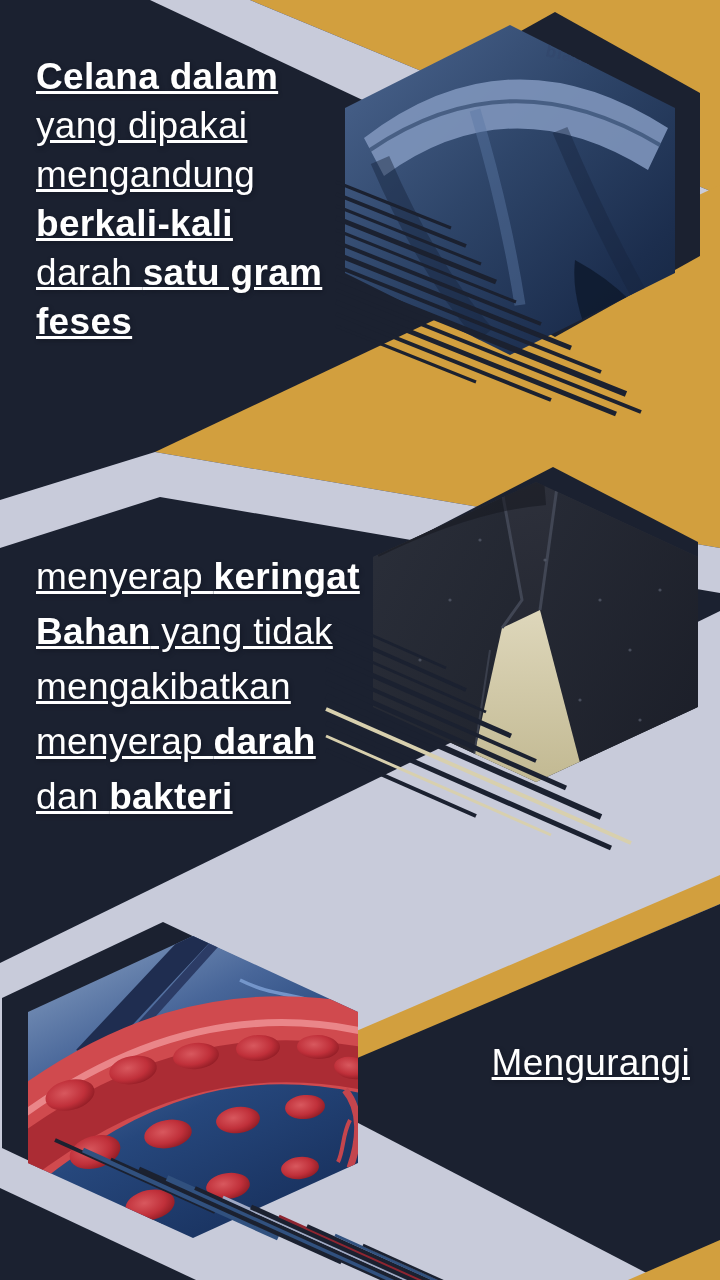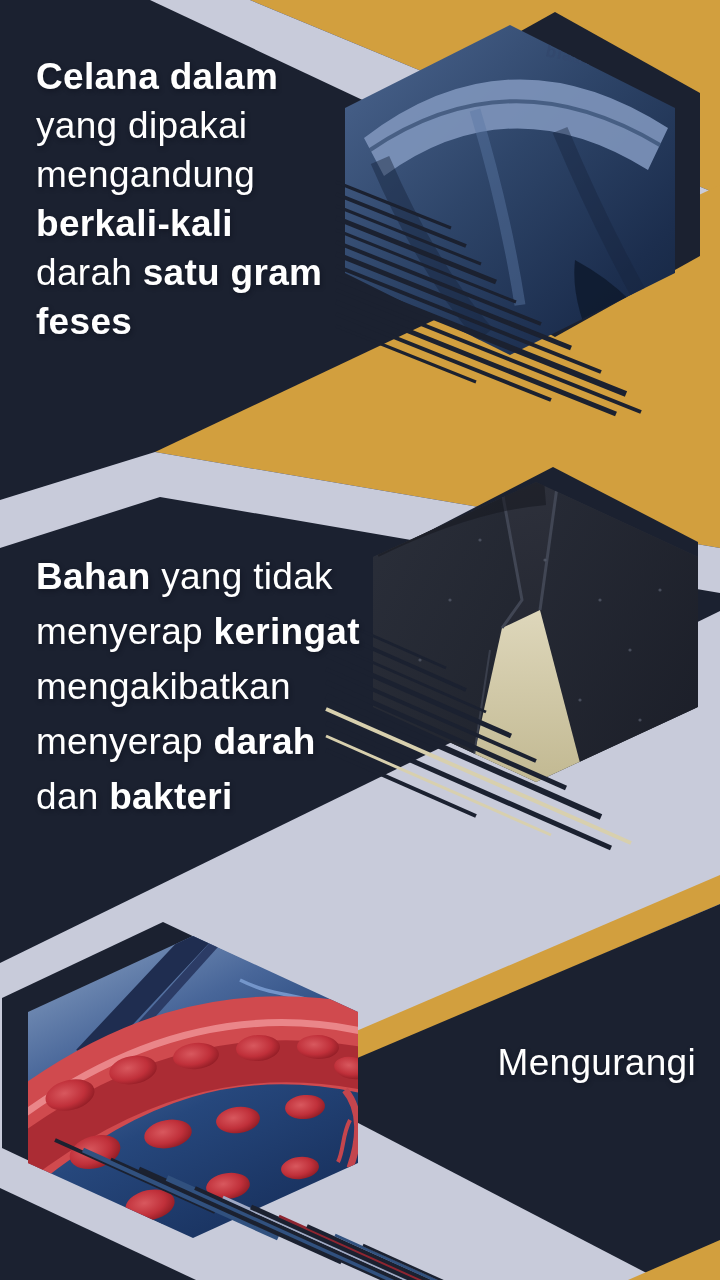--- a/index.html
+++ b/index.html
@@ -15,24 +15,24 @@
   .st-d{stroke:var(--navy,#1b2130);fill:none;}
   .st-c{stroke:var(--cream,#d8d0ae);fill:none;}
   .st-b{stroke:var(--steel,#31517f);fill:none;}
   .st-r{stroke:var(--bloodDark,#8e2530);fill:none;}
   .st-l{stroke:var(--cellLight,#9fa9c4);fill:none;}
   .textblock{
     position:absolute;color:var(--white,#fff);
     font-size:37px;letter-spacing:.3px;
     text-shadow:1px 2px 5px rgba(8,12,22,.45);
   }
-  .textblock .tline{white-space:nowrap;}
+  .textblock .tline{white-space:nowrap;text-decoration:underline;}
   .tb-top{left:36px;top:52px;line-height:49px;}
   .tb-mid{left:36px;top:549px;line-height:55px;}
-  .tb-bot{right:24px;top:1040px;line-height:46px;text-align:center;}
+  .tb-bot{right:30px;top:1040px;line-height:46px;text-align:center;}
   .textblock span{font-weight:400;}
   .textblock span.bold{font-weight:700;}
 </style>
 </head>
 <body>
 
 <div class="canvas" style="--navy: #1b2130; --gold: #d29f3e; --lavender: #c8cbda; --white: #ffffff; --cream: #d8d0ae; --steel: #31517f; --bloodDark: #8e2530; --cellLight: #9fa9c4; --underwearBlue: #33486d; --denim: #262a34; --bloodRed: #c03038;">
 
   <svg class="bg" viewBox="0 0 720 1280" aria-hidden="true">
     <defs>
@@ -221,22 +221,22 @@
 
   <div class="textblock tb-top">
       <div class="tline"><span class="bold">Celana dalam</span></div>
       <div class="tline"><span>yang dipakai</span></div>
       <div class="tline"><span>mengandung</span></div>
       <div class="tline"><span class="bold">berkali-kali</span></div>
       <div class="tline"><span>darah </span><span class="bold">satu gram</span></div>
       <div class="tline"><span class="bold">feses</span></div>
     </div>
   <div class="textblock tb-mid">
+      <div class="tline"><span>menyerap </span><span class="bold">keringat</span></div>
       <div class="tline"><span class="bold">Bahan</span><span> yang tidak</span></div>
-      <div class="tline"><span>menyerap </span><span class="bold">keringat</span></div>
       <div class="tline"><span>mengakibatkan</span></div>
       <div class="tline"><span>menyerap </span><span class="bold">darah</span></div>
       <div class="tline"><span>dan </span><span class="bold">bakteri</span></div>
     </div>
   <div class="textblock tb-bot">
       <div class="tline"><span>Mengurangi</span></div>
     </div>
 
 </div>
 

